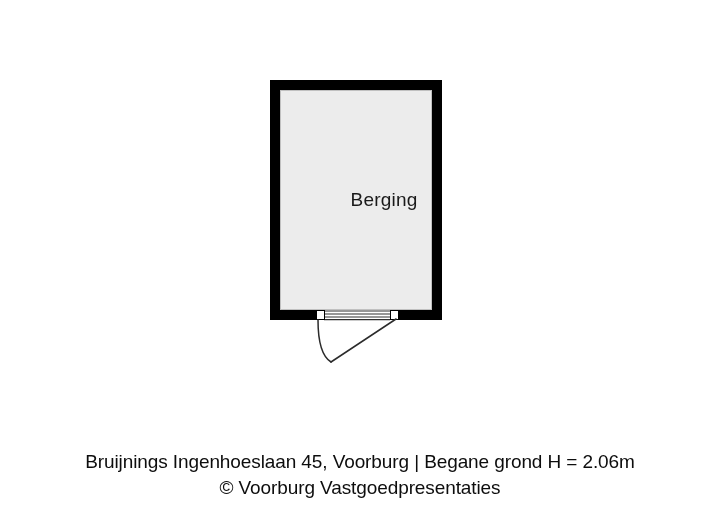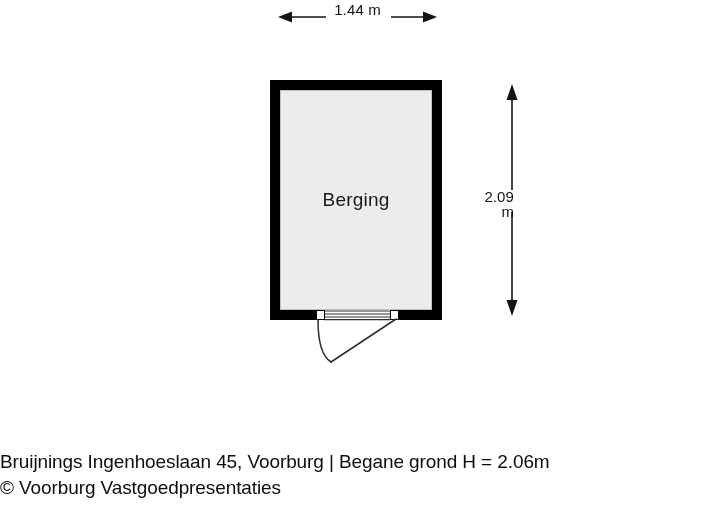--- a/index.html
+++ b/index.html
@@ -78,78 +78,53 @@
     width: 196px;
     height: 300px;
   }
   #plan-svg {
     position: absolute;
     left: 0;
     top: 0;
   }
   #room-label {
     position: absolute;
-    left: 8px;
+    left: 24px;
     top: 118px;
     width: 172px;
     text-align: center;
     font-size: 19px;
     line-height: 19px;
     color: #1a1a1a;
     letter-spacing: 0.2px;
+    padding-left: 12px;
   }
 
   
   #caption {
     position: absolute;
     left: 0;
     top: 449px;
     width: 720px;
-    text-align: left;
+    text-align: center;
   }
   .caption-line {
     font-size: 19px;
     line-height: 26px;
     color: #0d0d0d;
     letter-spacing: -0.1px;
     white-space: nowrap;
   }
 </style>
 </head>
 <body>
 
 <div id="page">
 
-  <div id="dim-top">
-    <div id="dim-top-label">1.44 m</div>
-    <svg id="dim-top-svg" width="175" height="34" viewBox="0 0 175 34">
 
-      <polygon points="8,15 22,9.5 22,20.5" fill="#141414"></polygon>
-
-      <line x1="21" y1="15" x2="56" y2="15" stroke="#141414" stroke-width="1.6"></line>
-
-      <line x1="121" y1="15" x2="154" y2="15" stroke="#141414" stroke-width="1.6"></line>
-
-      <polygon points="167,15 153,9.5 153,20.5" fill="#141414"></polygon>
-    </svg>
-  </div>
-
-  <div id="dim-right">
-    <svg id="dim-right-svg" width="60" height="244" viewBox="0 0 60 244">
-
-      <polygon points="42,6 36.5,22 47.5,22" fill="#141414"></polygon>
-
-      <line x1="42" y1="20" x2="42" y2="112" stroke="#141414" stroke-width="1.6"></line>
-
-      <line x1="42" y1="134" x2="42" y2="222" stroke="#141414" stroke-width="1.6"></line>
-
-      <polygon points="42,238 36.5,222 47.5,222" fill="#141414"></polygon>
-    </svg>
-    <div id="dim-right-label">2.09 m</div>
-  </div>
 
   <div id="plan">
     <svg id="plan-svg" width="196" height="300" viewBox="0 0 196 300">
 
       <path d="M 8 8 H 180 V 248 H 8 Z M 18 18 H 170 V 238 H 18 Z" fill="#000000" fill-rule="evenodd"></path>
 
       <rect x="18" y="18" width="152" height="220" fill="#ececec"></rect>
 
       <rect x="18.5" y="18.5" width="151" height="219" fill="none" stroke="#c0c0c0" stroke-width="1"></rect>
 

